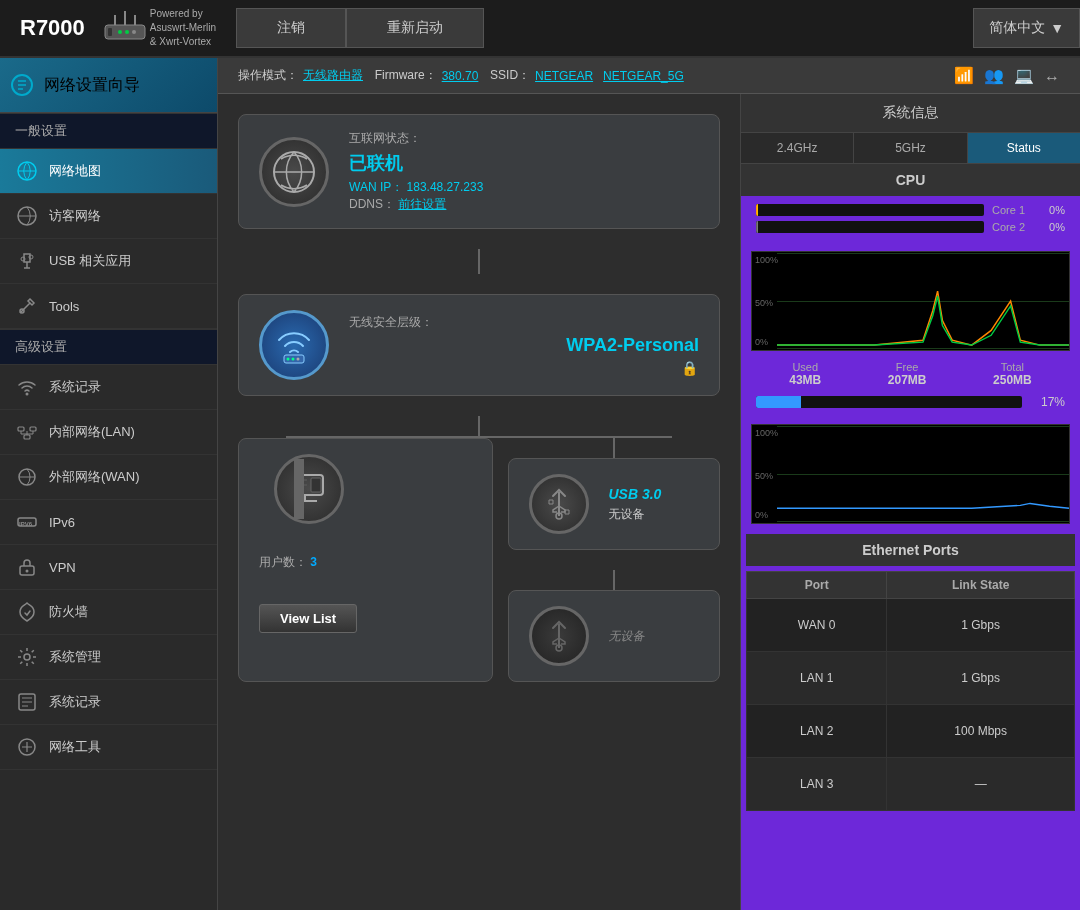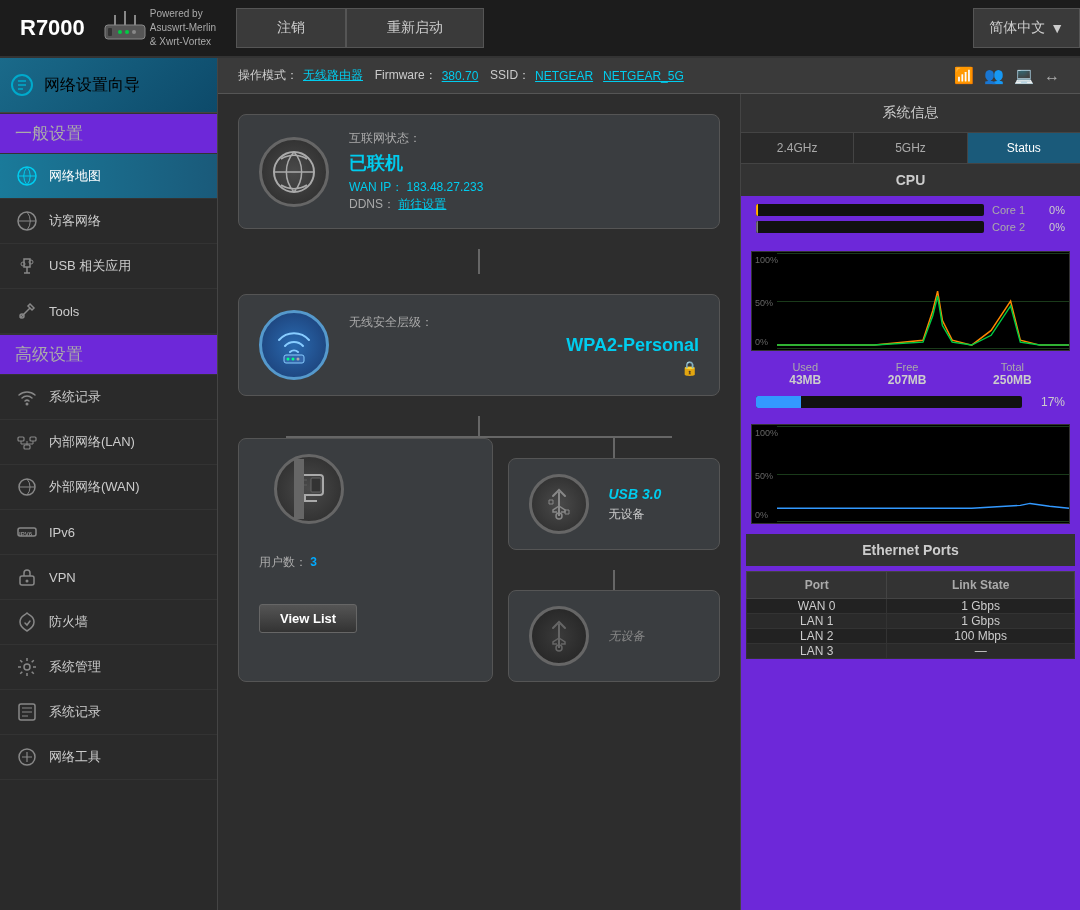--- a/index.html
+++ b/index.html
@@ -28,21 +28,21 @@
     
     .main-layout { display: flex; height: calc(910px - 58px); }
 
     
     .sidebar { width: 218px; background: #2a2a2a; border-right: 1px solid #444; flex-shrink: 0; overflow-y: auto; }
     .sidebar-wizard {
       background: linear-gradient(135deg, #1a6a8a, #0d4a6a);
       padding: 15px 10px; display: flex; align-items: center; gap: 10px;
       border-bottom: 1px solid #444; cursor: pointer;
     }
-    .sidebar-section-title { color: #aaa; font-size: 17px; padding: 8px 15px; background: #6d28d9; border-bottom: 1px solid #333; border-top: 1px solid #333; }
+    .sidebar-section-title { color: #aaa; font-size: 13px; padding: 8px 15px; background: #0f172a; border-bottom: 1px solid #333; border-top: 1px solid #333; }
     .sidebar-item {
       display: flex; align-items: center; gap: 10px; padding: 10px 15px;
       cursor: pointer; border-bottom: 1px solid #333; color: #ccc; font-size: 13px;
     }
     .sidebar-item.active { background: linear-gradient(90deg, #1a7a9a, #1a5a7a); color: #fff; }
     .sidebar-icon { width: 24px; height: 24px; display: flex; align-items: center; justify-content: center; flex-shrink: 0; }
 
     
     .content { flex: 1; display: flex; flex-direction: column; background: #2d2d2d; }
 
@@ -130,21 +130,21 @@
     .ram-stat .value { color: #ccc; font-size: 12px; font-weight: bold; }
     .ram-bar-row { display: flex; align-items: center; gap: 8px; margin-bottom: 5px; }
     .ram-bar-bg { flex: 1; height: 12px; background: #111; border-radius: 2px; overflow: hidden; }
     .ram-bar-fill { height: 100%; background: #3399ff; width: 17%; }
     .ram-pct { color: #ccc; font-size: 12px; min-width: 35px; text-align: right; }
 
     .eth-section { padding: 5px; }
     .eth-title { color: #ccc; font-size: 14px; font-weight: bold; text-align: center; padding: 8px; background: #333; margin-bottom: 5px; }
     .eth-table { width: 100%; border-collapse: collapse; font-size: 12px; }
     .eth-table th { background: #333; color: #aaa; padding: 6px 10px; text-align: center; border: 1px solid #444; }
-    .eth-table td { background: #222; color: #ccc; padding: 0 10px; text-align: center; border: 1px solid #333; }
+    .eth-table td { background: #222; color: #ccc; padding: 19px 10px; text-align: center; border: 1px solid #333; }
     .eth-table tr:nth-child(even) td { background: #2a2a2a; }
 
     .wireless-card-icon {
       width: 70px; height: 70px; border-radius: 50%;
       background: radial-gradient(circle, #2a6ab0, #1a3a70);
       display: flex; align-items: center; justify-content: center;
       border: 3px solid #5599cc;
     }
 
     .lock-icon { font-size: 14px; color: #aaa; margin-left: 5px; }

